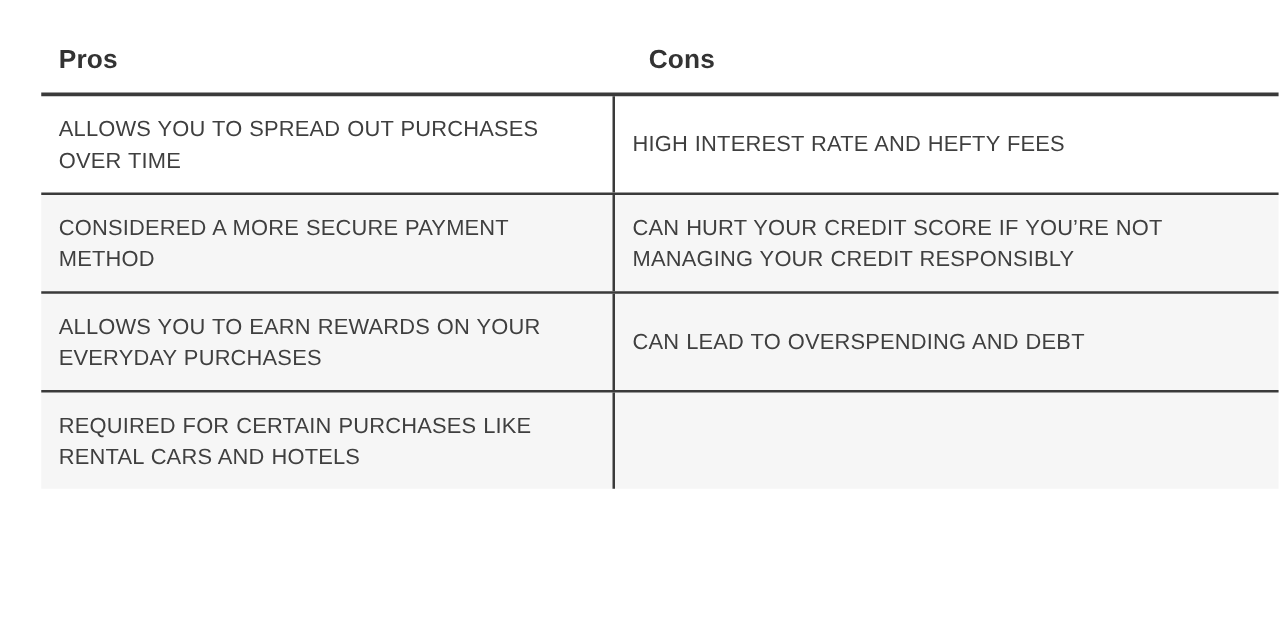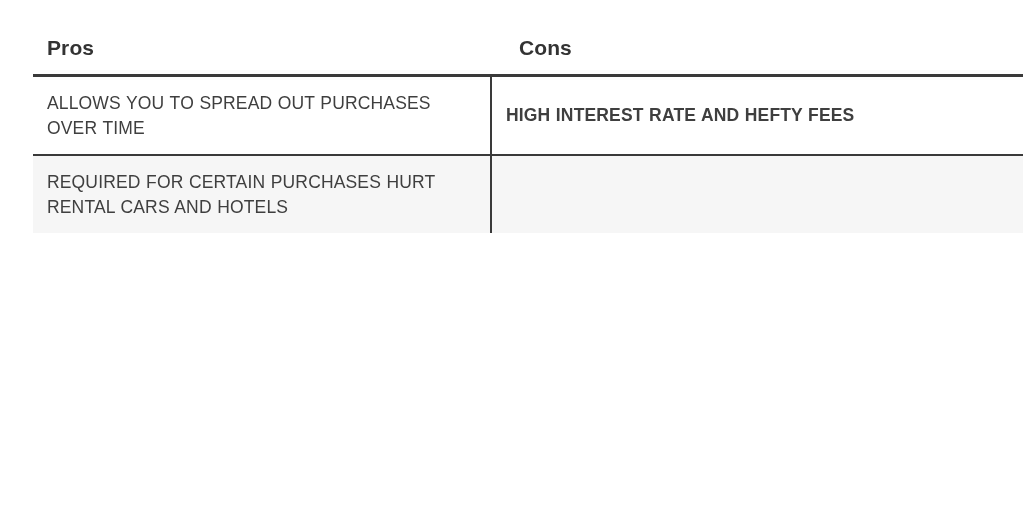--- a/index.html
+++ b/index.html
@@ -71,21 +71,20 @@
   tbody tr.row-alt td {
     background: #f6f6f6;
   }
   tbody tr.row-plain td {
     background: #ffffff;
   }
 
   tbody td.cell-cons {
     border-left: 2px solid #3a3a3a;
     padding-right: 20px;
-    font-weight: bold;
   }
 
   tbody tr:last-child td {
     border-bottom: none;
   }
 
   
   tbody tr.h-tall td { height: 51px; }
   tbody tr.h-short td { height: 22px; }
 
@@ -120,21 +119,40 @@
           <td class="cell-pros">
             <span class="cell-text">ALLOWS YOU TO SPREAD OUT PURCHASES
 OVER TIME</span>
           </td>
           <td class="cell-cons">
             <span class="cell-text">HIGH INTEREST RATE AND HEFTY FEES</span>
           </td>
         </tr>
         <tr class="row-alt h-tall">
           <td class="cell-pros">
-            <span class="cell-text">REQUIRED FOR CERTAIN PURCHASES HURT
+            <span class="cell-text">CONSIDERED A MORE SECURE PAYMENT
+METHOD</span>
+          </td>
+          <td class="cell-cons">
+            <span class="cell-text">CAN HURT YOUR CREDIT SCORE IF YOU’RE NOT
+MANAGING YOUR CREDIT RESPONSIBLY</span>
+          </td>
+        </tr>
+        <tr class="row-alt h-tall">
+          <td class="cell-pros">
+            <span class="cell-text">ALLOWS YOU TO EARN REWARDS ON YOUR
+EVERYDAY PURCHASES</span>
+          </td>
+          <td class="cell-cons">
+            <span class="cell-text">CAN LEAD TO OVERSPENDING AND DEBT</span>
+          </td>
+        </tr>
+        <tr class="row-alt h-tall">
+          <td class="cell-pros">
+            <span class="cell-text">REQUIRED FOR CERTAIN PURCHASES LIKE
 RENTAL CARS AND HOTELS</span>
           </td>
           <td class="cell-cons">
             <span class="empty-cell"></span>
           </td>
         </tr>
       </tbody>
     </table>
   </div>
 </div>

